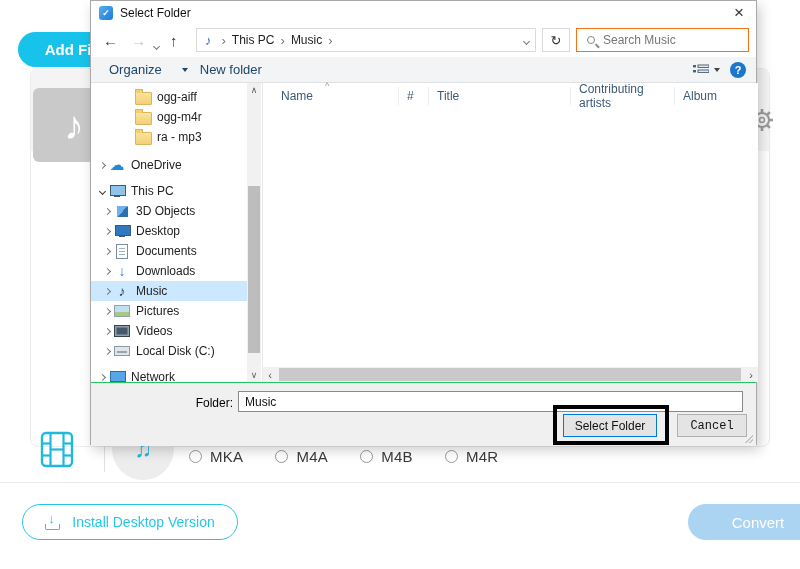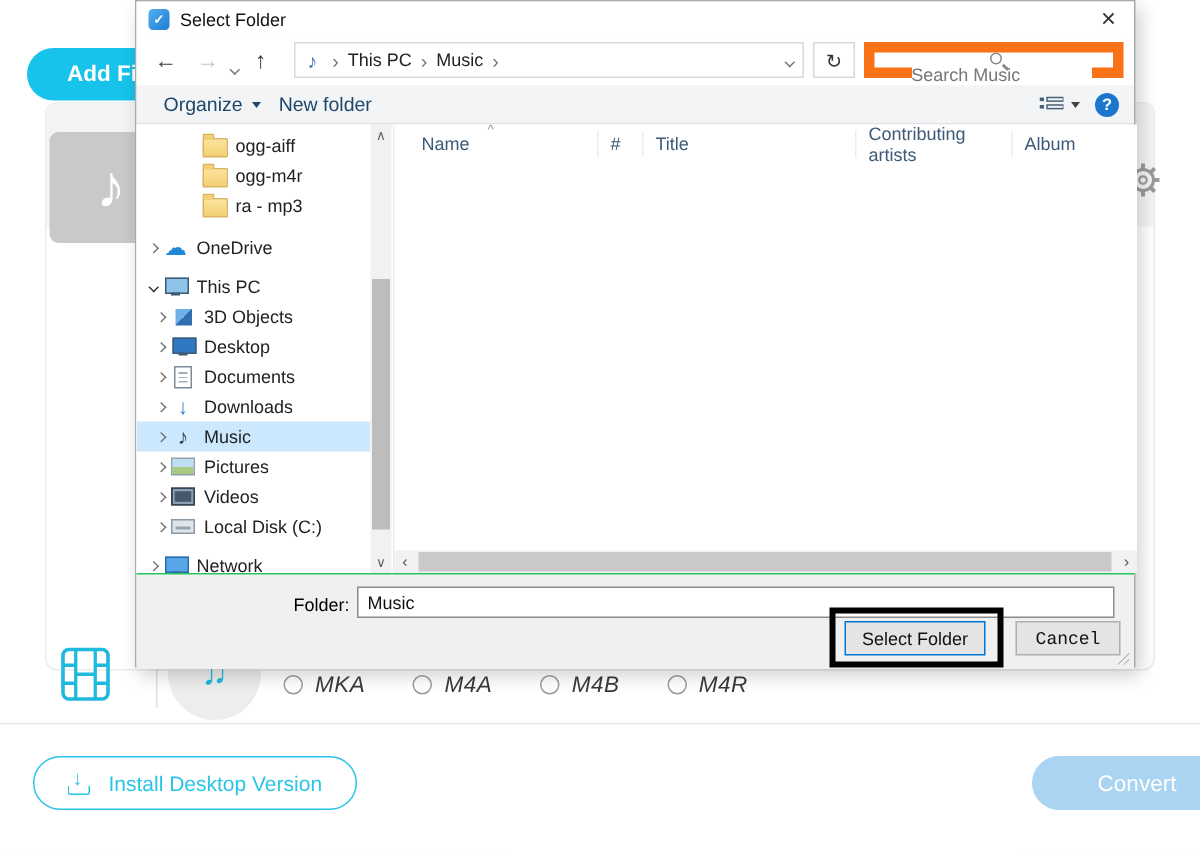--- a/index.html
+++ b/index.html
@@ -22,21 +22,21 @@
   .gear-wrap { left:746px; top:104px; width:34px; height:34px; }
   .fmt-film { left:40px; top:431px; }
   .fmt-vdiv { left:104px; top:426px; width:1px; height:46px; background:#e0e0e0; }
   .fmt-circle { left:112px; top:418px; width:62px; height:62px; border-radius:50%;
                 background:#ededed; display:flex; align-items:center; justify-content:center;
                 color:#1fb9dd; font-size:24px; }
   .fmt-radios { left:189px; top:448px; display:flex; align-items:center; }
   .radio-item { display:flex; align-items:center; margin-right:32px; cursor:default; }
   .radio-dot { width:13px; height:13px; border:1px solid #9a9a9a; border-radius:50%;
                background:#fff; display:inline-block; }
-  .radio-lbl { margin-left:8px; font-size:15px; color:#3a3a3a; letter-spacing:.3px;font-style:italic; }
+  .radio-lbl { margin-left:8px; font-size:15px; color:#3a3a3a; letter-spacing:.3px; }
   .page-divider { left:0; top:482px; width:800px; height:1px; background:#e8e8e8; }
   .install { left:22px; top:504px; width:216px; height:36px; border-radius:18px;
              background:#fff; border:1px solid #29c5e6; color:#29c5e6; font-size:14px;
              display:flex; align-items:center; justify-content:center; gap:12px; }
   .dl-ic { position:relative; width:15px; height:15px; display:inline-block; }
   .dl-ic::before { content:"↓"; position:absolute; left:3px; top:-4px; font-size:13px;
                    font-weight:bold; color:#29c5e6; }
   .dl-ic::after { content:""; position:absolute; left:0; bottom:0; width:13px; height:5px;
                   border:1.5px solid #29c5e6; border-top:none; border-radius:0 0 2px 2px; }
   .convert { left:688px; top:504px; width:140px; height:36px; border-radius:18px;
@@ -66,33 +66,33 @@
              background:#fff; border:1px solid #d9d9d9; display:flex; align-items:center;
              padding:0 6px 0 8px; }
   .addr-note { color:#3a6fb5; font-size:13px; margin-right:4px; }
   .crumb-sep { color:#777; margin:0 6px; font-size:13px; }
   .crumb { color:#222; font-size:12px; }
   .addr-spacer { flex:1; }
   .refresh-btn { position:absolute; left:451px; top:3px; width:28px; height:24px;
                  border:1px solid #d9d9d9; background:#fff; color:#333; font-size:13px;
                  display:flex; align-items:center; justify-content:center; }
   .searchbox { position:absolute; left:485px; top:3px; width:173px; height:24px;
-               border:7px solid #f97316; background:#fff; display:flex; align-items:center;
-               padding-left:10px;flex-direction:column; }
+               border:1px solid #f97316; background:#fff; display:flex; align-items:center;
+               padding-left:10px; }
   .mag { position:relative; width:8px; height:8px; border:1.5px solid #888;
          border-radius:50%; margin-right:8px; flex:none; }
   .mag::after { content:""; position:absolute; left:7px; top:8px; width:5px; height:1.5px;
                 background:#888; transform:rotate(45deg); }
   .searchbox input { border:none; outline:none; font-size:12px; color:#444; width:120px;
                      font-family:inherit; }
   .searchbox input::placeholder { color:#767676; }
   .toolbar { position:absolute; left:0; top:56px; width:100%; height:26px;
              background:#f2f4f5; border-bottom:1px solid #dfe1e4; display:flex;
              align-items:center; color:#1e4668; font-size:13px; }
-  .tb-organize { margin-left:18px; display:flex; align-items:center; gap:6px; }
+  .tb-organize { margin-left:18px; display:flex; align-items:center; gap:20px; }
   .caret-down { width:0; height:0; border-left:3.5px solid transparent;
                 border-right:3.5px solid transparent; border-top:4.5px solid #1e4668; }
   .tb-newfolder { margin-left:12px; }
   .tb-right { position:absolute; right:10px; top:0; height:26px; display:flex;
               align-items:center; gap:10px; }
   .help-ic { width:16px; height:16px; border-radius:50%; background:#1b76cc; color:#fff;
              font-size:11px; font-weight:bold; display:flex; align-items:center;
              justify-content:center; }
   .body { position:absolute; left:0; top:82px; width:100%; height:299px; background:#fff; }
   

